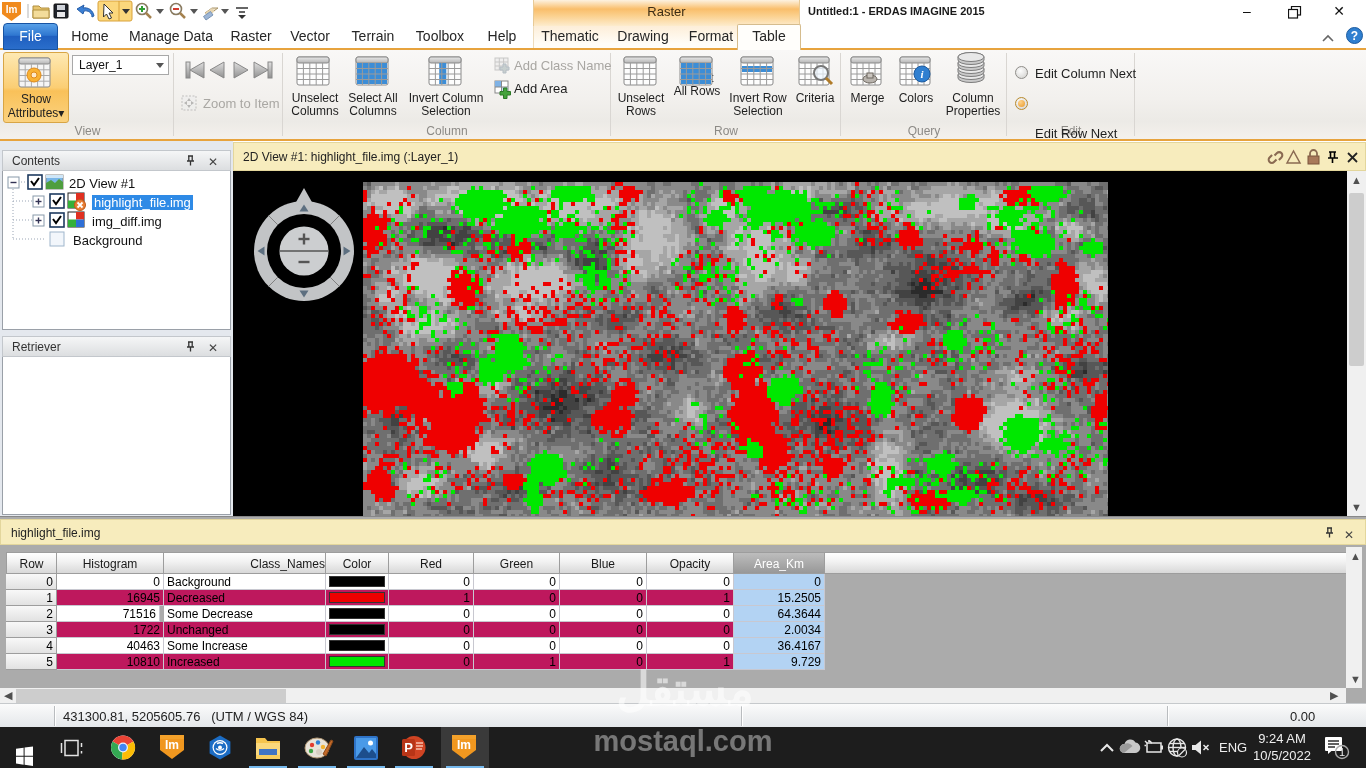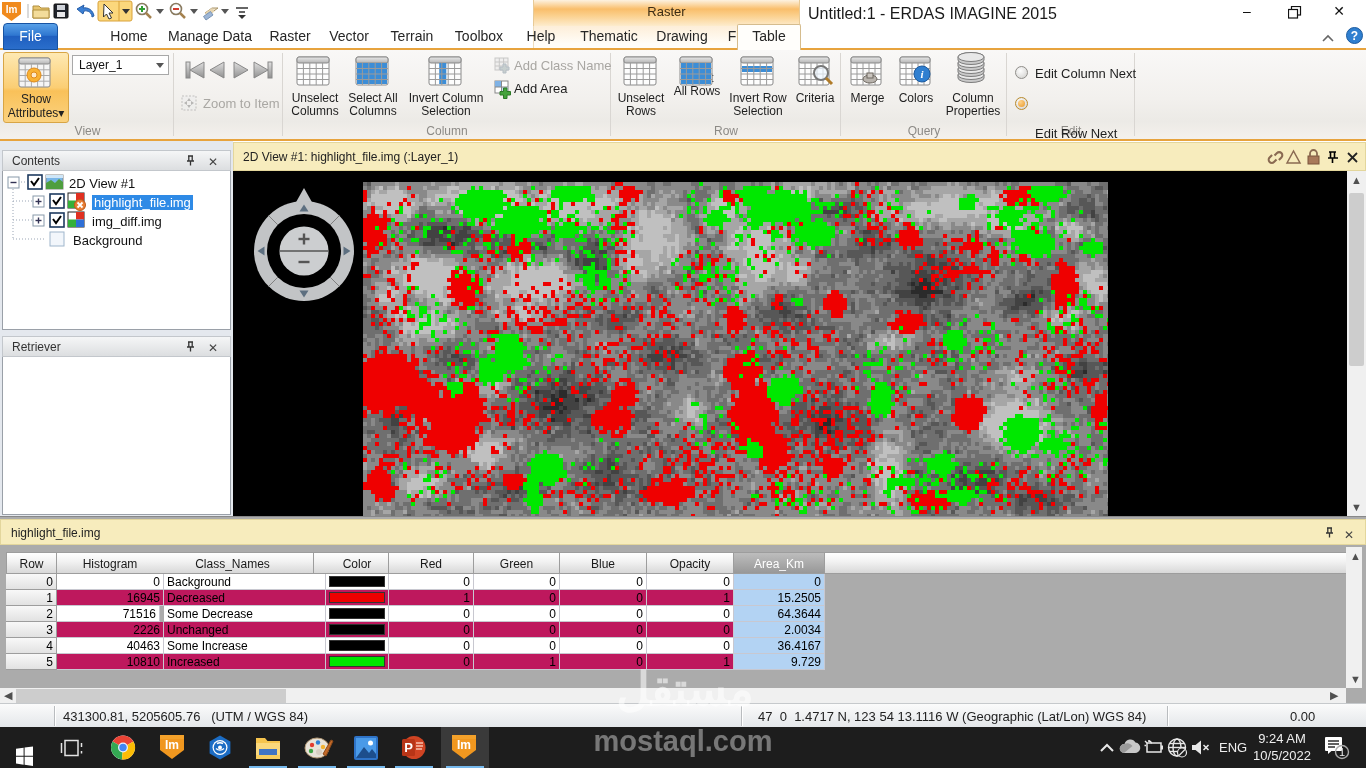--- a/index.html
+++ b/index.html
@@ -2,28 +2,28 @@
 <html><head>
 <meta charset="utf-8">
 <style>
 * { margin:0; padding:0; box-sizing:border-box; }
 html,body { width:1366px; height:768px; overflow:hidden; }
 body { font-family:"Liberation Sans", sans-serif; position:relative; background:#fff; }
 .abs { position:absolute; }
 
 
 #titlebar { left:0; top:0; width:1366px; height:22px; background:#fff; }
-#apptitle { left:808px; top:5px; font-size:16px; color:#1a1a1a; }
+#apptitle { left:808px; top:5px; font-size:11px; color:#1a1a1a;font-weight:bold; }
 
 .winbtn { top:4px; width:30px; height:16px; color:#111; font-size:14px; text-align:center; line-height:15px; }
 
 
 #tabrow { left:0; top:22px; width:1366px; height:28px; background:#fff; }
 #orangeline { left:0; top:48px; width:1366px; height:2px; background:#e7a33d; }
-.rtab { top:25px; height:23px; font-size:14px; color:#262626; padding:3px 0 0 0; text-align:center;margin-left:39px; }
+.rtab { top:25px; height:23px; font-size:14px; color:#262626; padding:3px 0 0 0; text-align:center; }
 #filetab { left:3px; top:23px; width:55px; height:27px; border-radius:4px 4px 0 0;
   background:linear-gradient(#58a0e8 0%, #2f77d0 45%, #1f5fc0 50%, #2a6ecb 100%);
   border:1px solid #1753a3; color:#fff; font-size:14px; text-align:center; line-height:25px; }
 
 #ctxhead { left:533px; top:0px; width:267px; height:26px;
   background:linear-gradient(#fdf2e0 0%, #f9be6b 35%, #fbd08d 60%, #fdeccd 100%);
   border-left:1px solid #e8ca96; border-right:1px solid #e8ca96;
   text-align:center; font-size:13px; color:#3b2c14; line-height:24px; }
 #ctxtabs { left:533px; top:26px; width:267px; height:22px;
   background:linear-gradient(#fdeed8 0%, #fffdf8 80%); border-left:1px solid #eedcbc; border-right:1px solid #eedcbc; }
@@ -556,21 +556,21 @@
 <div id="tablepanel" class="abs">
   <div id="tphead" class="abs">highlight_file.img<span class="pin-x" style="right:30px; top:6px;"><svg width="11" height="14" style="vertical-align:-2px;">
           <g stroke="#333" stroke-width="1.3" fill="none">
             <path d="M3 2h5M3.8 2v5M7.2 2v5M2 7h7M5.5 7v4.5"></path>
           </g>
         </svg></span><span class="pin-x" style="right:11px; top:8px;">✕</span></div>
   <div class="abs" style="left:6px; top:35px; width:1340px; height:22px; background:linear-gradient(#ffffff 0%, #f1f1f1 45%, #d8d8d8 100%); border-top:1px solid #9d9d9d; border-bottom:1px solid #9d9d9d;"></div>
   <div id="tgrid" class="abs" style="top:35px;">
     <div class="th first" style="left:0; width:51px;">Row</div>
     <div class="th" style="left:51px; width:107px;">Histogram</div>
-    <div class="th" style="left:146px; width:162px;">Class_Names</div>
+    <div class="th" style="left:158px; width:162px;text-align:right;">Class_Names</div>
     <div class="th" style="left:320px; width:63px;">Color</div>
     <div class="th" style="left:383px; width:85px;">Red</div>
     <div class="th" style="left:468px; width:86px;">Green</div>
     <div class="th" style="left:554px; width:87px;">Blue</div>
     <div class="th" style="left:641px; width:87px;">Opacity</div>
     <div class="th sel" style="left:728px; width:91px;">Area_Km</div>
   </div>
   <div id="trows" class="abs" style="left:6px; top:57px;">
     <div class="td num" style="left:0;top:0px;width:51px;background:linear-gradient(#f8f8f8,#e2e2e2);border-right:1px solid #9d9d9d;border-bottom:1px solid #9d9d9d;">0</div>
     <div class="td num rowA" style="left:51px;top:0px;width:107px;">0</div>
@@ -599,21 +599,21 @@
     <div class="td rowA" style="left:158px;top:32px;width:162px;">Some Decrease</div>
     <div class="td rowA" style="left:320px;top:32px;width:63px;padding:0;">
         <div style="position:absolute;left:3px;top:2px;right:3px;bottom:2px;background:#000000;border:1px solid #333;"></div>
       </div>
     <div class="td num rowA" style="left:383px;top:32px;width:85px;">0</div>
     <div class="td num rowA" style="left:468px;top:32px;width:86px;">0</div>
     <div class="td num rowA" style="left:554px;top:32px;width:87px;">0</div>
     <div class="td num rowA" style="left:641px;top:32px;width:87px;">0</div>
     <div class="td num akm" style="left:728px;top:32px;width:91px;">64.3644</div>
     <div class="td num" style="left:0;top:48px;width:51px;background:linear-gradient(#f8f8f8,#e2e2e2);border-right:1px solid #9d9d9d;border-bottom:1px solid #9d9d9d;">3</div>
-    <div class="td num rowB" style="left:51px;top:48px;width:107px;">2226</div>
+    <div class="td num rowB" style="left:51px;top:48px;width:107px;">1722</div>
     <div class="td rowB" style="left:158px;top:48px;width:162px;">Unchanged</div>
     <div class="td rowB" style="left:320px;top:48px;width:63px;padding:0;">
         <div style="position:absolute;left:3px;top:2px;right:3px;bottom:2px;background:#000000;border:1px solid #333;"></div>
       </div>
     <div class="td num rowB" style="left:383px;top:48px;width:85px;">0</div>
     <div class="td num rowB" style="left:468px;top:48px;width:86px;">0</div>
     <div class="td num rowB" style="left:554px;top:48px;width:87px;">0</div>
     <div class="td num rowB" style="left:641px;top:48px;width:87px;">0</div>
     <div class="td num akm" style="left:728px;top:48px;width:91px;">2.0034</div>
     <div class="td num" style="left:0;top:64px;width:51px;background:linear-gradient(#f8f8f8,#e2e2e2);border-right:1px solid #9d9d9d;border-bottom:1px solid #9d9d9d;">4</div>
@@ -649,21 +649,20 @@
       <span class="sarr" style="top:126px;">▼</span>
     </div>
 </div>
 
 <div id="statusbar" class="abs">
   <div class="ssep" style="left:54px;"></div>
     <div class="ssep2" style="left:55px;"></div>
   <div class="abs" style="left:63px; top:5px;">431300.81, 5205605.76&nbsp;&nbsp;&nbsp;(UTM / WGS 84)</div>
   <div class="ssep" style="left:741px;"></div>
     <div class="ssep2" style="left:742px;"></div>
-  <div class="abs" style="left:758px; top:5px;">47&nbsp;&nbsp;0&nbsp;&nbsp;1.4717 N, 123 54 13.1116 W (Geographic (Lat/Lon) WGS 84)</div>
   <div class="ssep" style="left:1167px;"></div>
     <div class="ssep2" style="left:1168px;"></div>
   <div class="abs" style="left:1290px; top:5px;">0.00</div>
 </div>
 
 <div id="taskbar" class="abs">
   <div id="activeslot"></div>
   <div id="tbicons" class="abs" style="left:0;top:0;width:1366px;height:41px;"><svg width="1366" height="41">
         <g transform="translate(16,38)" fill="#fff">
           <path d="M0 -16.2 L7.6 -17.3 V-9.3 H0z"></path>

